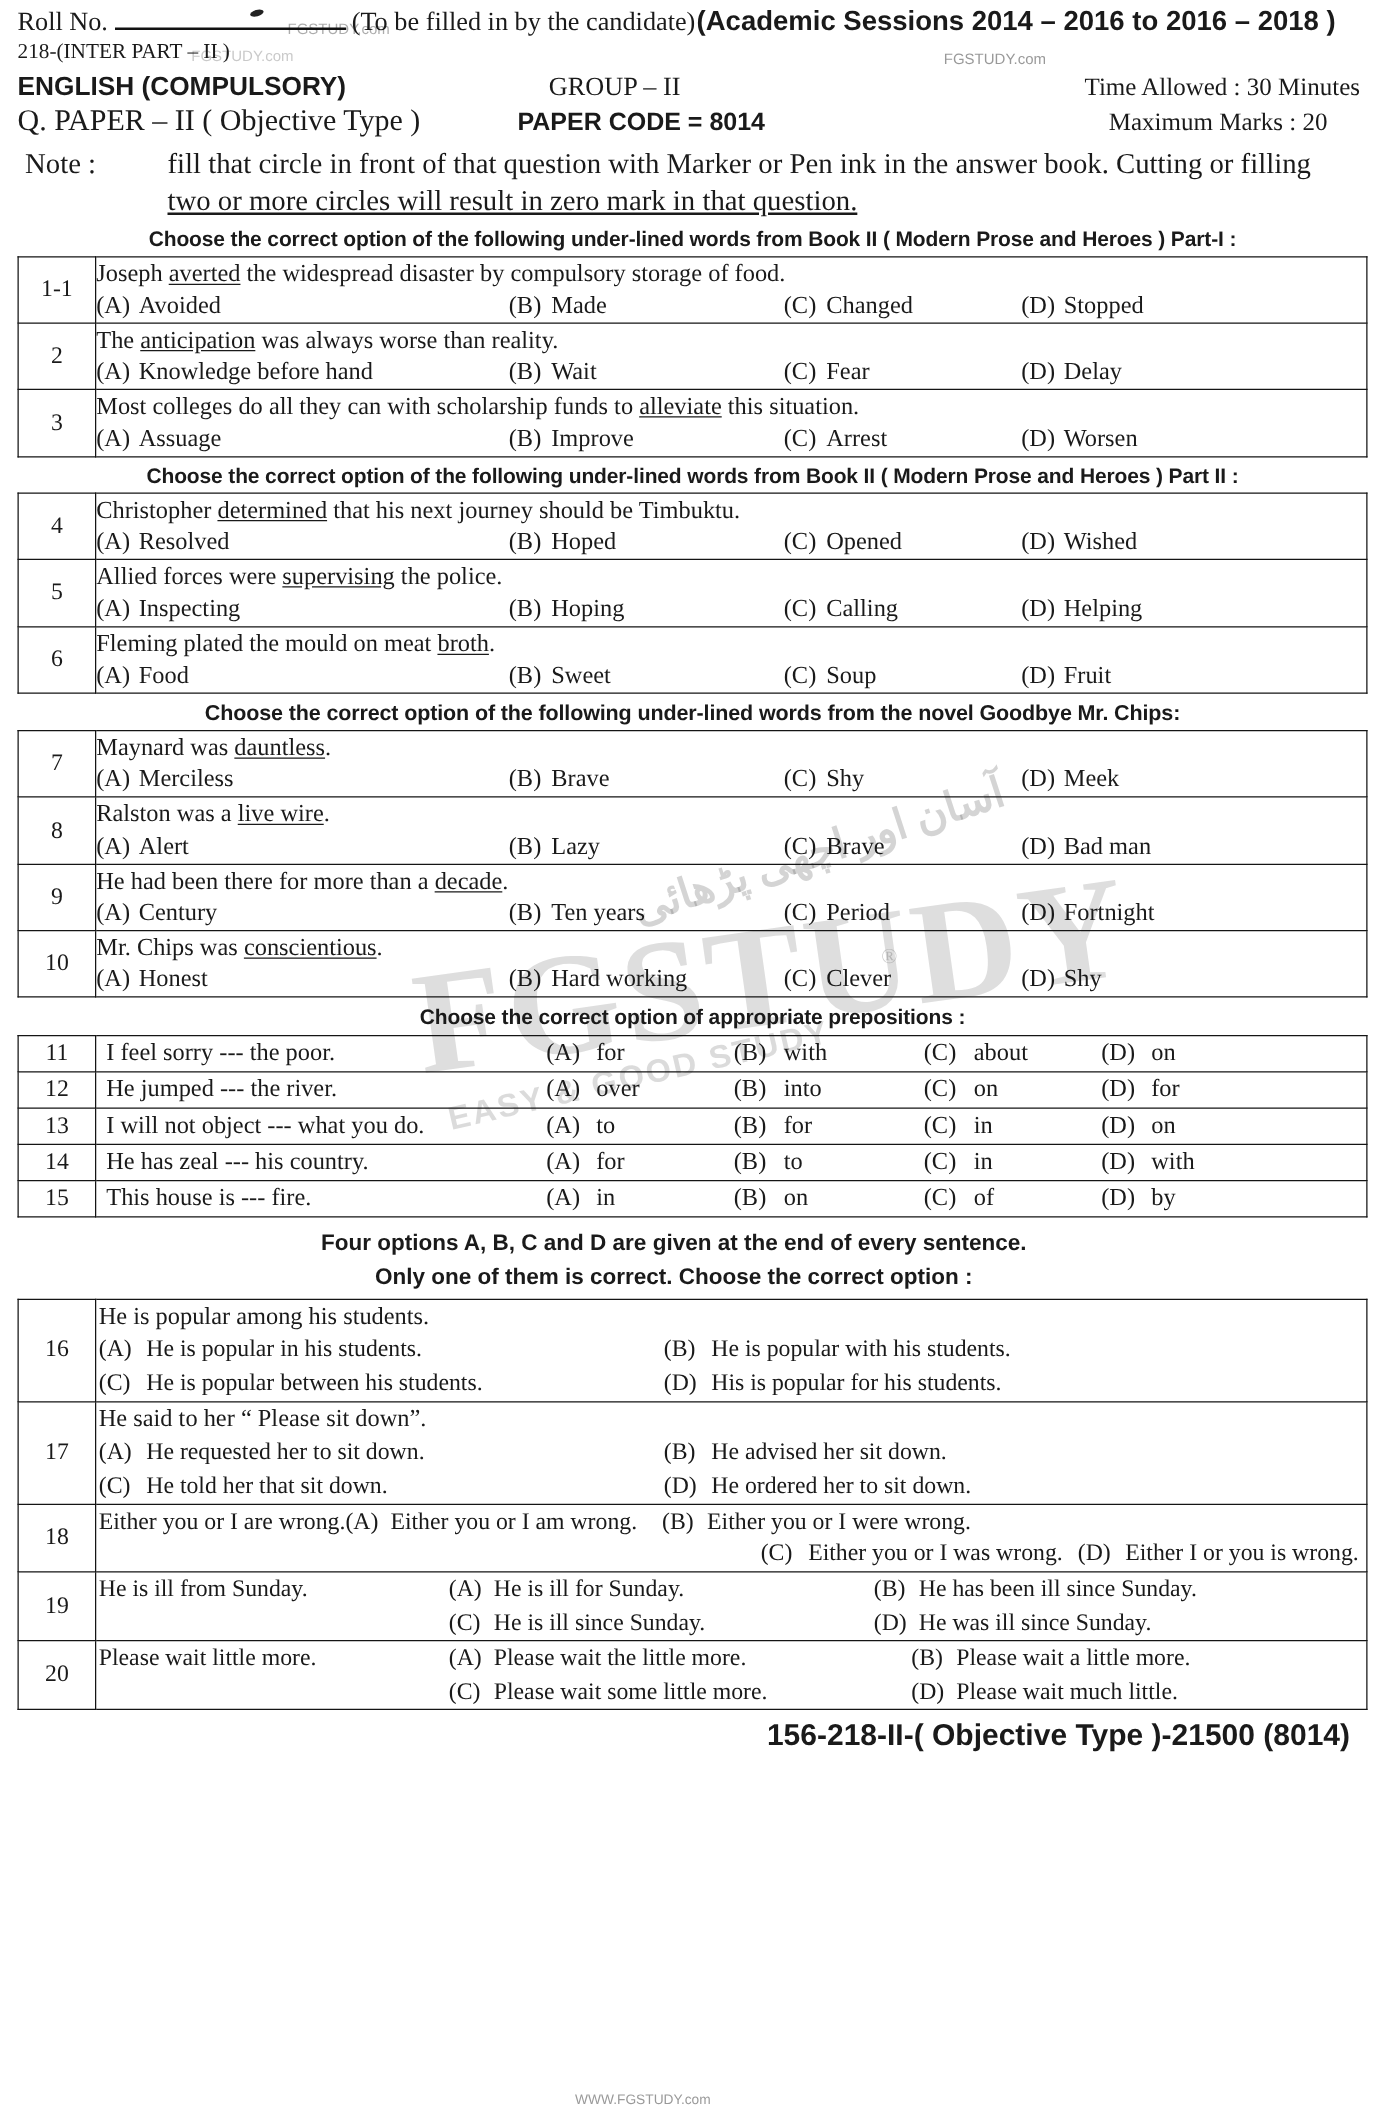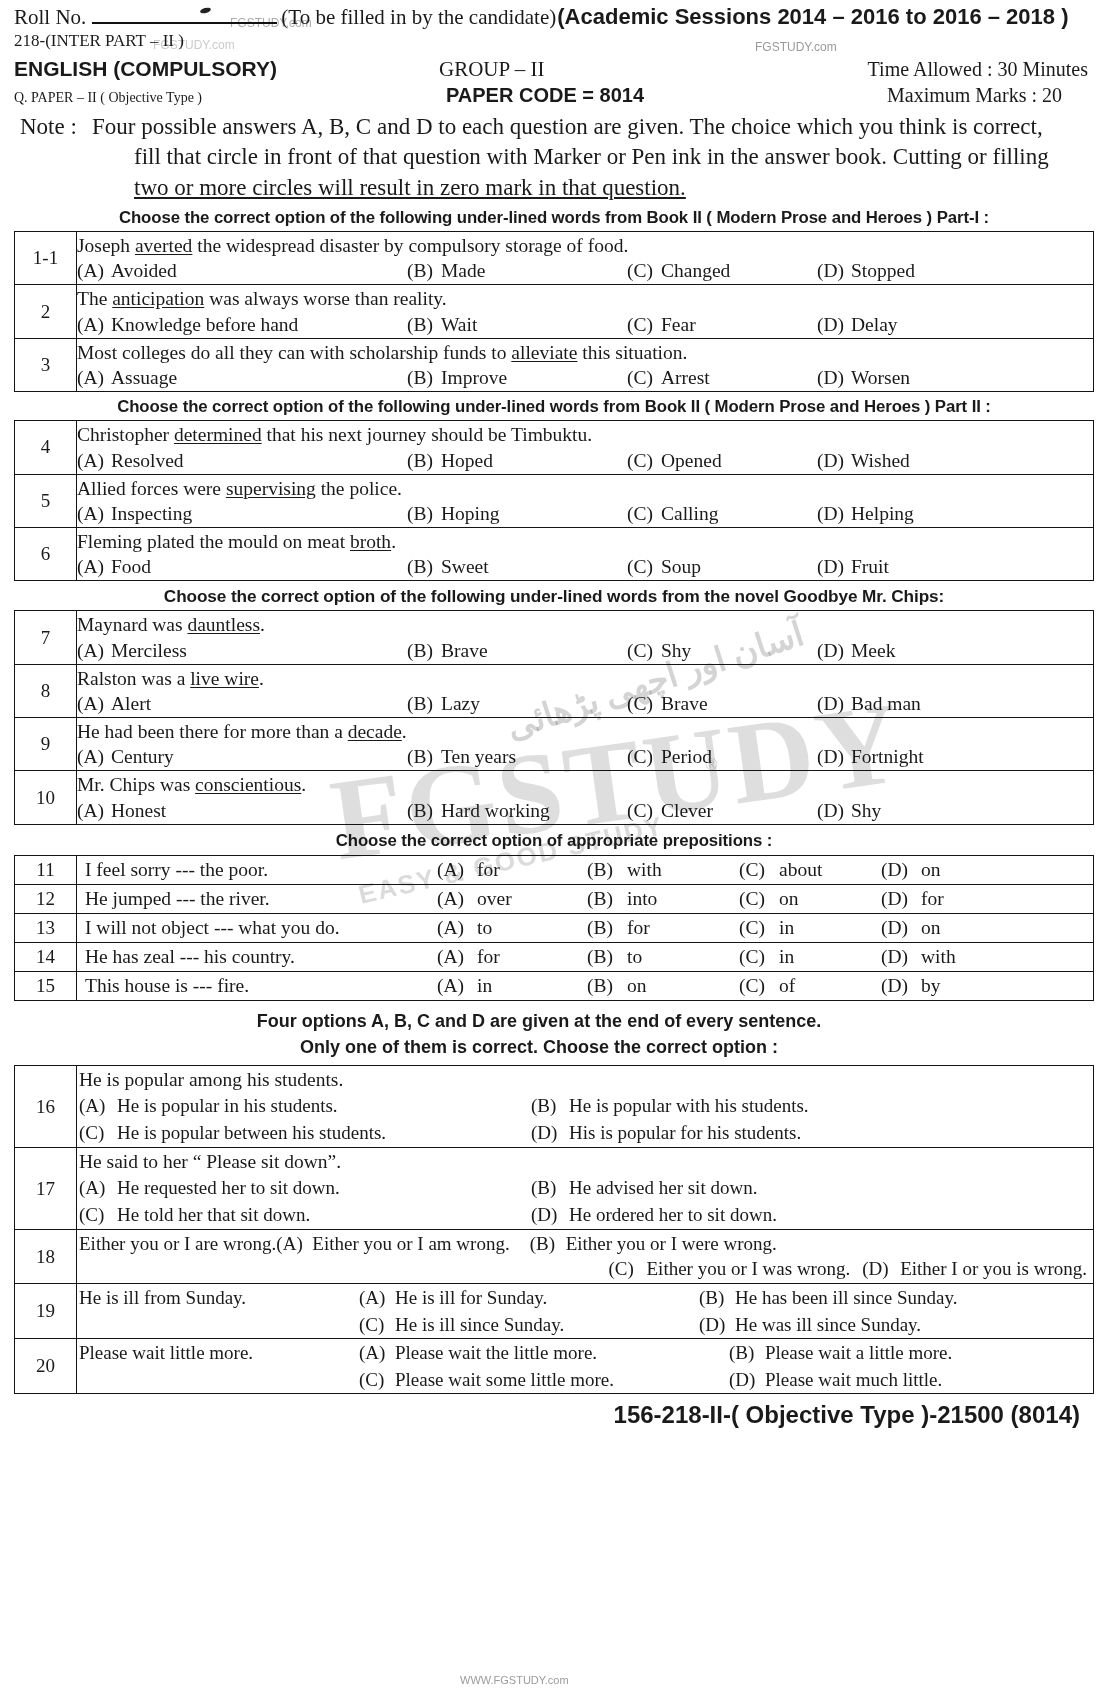--- a/index.html
+++ b/index.html
@@ -129,22 +129,22 @@
   }
   .h3-a { width: 330px; font-weight: 700; font-size: 21px; font-family:"Liberation Sans", sans-serif;}
   .h3-b { width: 300px; text-align: left; padding-left: 95px; font-size: 21px;}
   .h3-c { flex: 1; text-align: right; font-size: 20px; padding-right: 6px;}
   .hdr-row4 {
     display: flex;
     align-items: baseline;
     margin-top: 2px;
     font-size: 20px;
   }
-  .h4-a { width: 330px; font-size: 14px; }
-  .h4-b { width: 300px; text-align: right; padding-left: 38px; font-weight: 700; font-size: 20px; font-family:"Liberation Sans", sans-serif;}
+  .h4-a { width: 330px; font-size: 24px; }
+  .h4-b { width: 300px; text-align: center; padding-left: 38px; font-weight: 700; font-size: 20px; font-family:"Liberation Sans", sans-serif;}
   .h4-c { flex: 1; text-align: right; font-size: 20px; padding-right: 32px;}
 
   
   .note {
     margin-top: 5px;
     display: flex;
     font-size: 23px;
     line-height: 1.32;
   }
   .note-label { width: 78px; flex: none; padding-left: 6px;}
@@ -285,21 +285,20 @@
 
     <div class="hdr-row4">
       <span class="h4-a">Q. PAPER – II ( Objective Type )</span>
       <span class="h4-b">PAPER CODE  =  8014</span>
       <span class="h4-c">Maximum Marks :  20</span>
     </div>
 
     <div class="note">
       <div class="note-label">Note :</div>
       <div class="note-body">
-        <div class="l1">Four possible answers A, B, C and D to each question are given.  The choice which you think is correct,</div>
         <div class="l2">fill  that  circle  in front of that question with Marker  or  Pen ink in the answer book.   Cutting or filling</div>
         <div class="l3">two or more circles will result in  zero mark in that question.</div>
       </div>
     </div>
 
     <div class="sec-head">Choose the correct option of the following under-lined words from Book II ( Modern Prose and Heroes )  Part-I :</div>
     <table class="qt">
       <tbody>
           <tr>
         <td class="qnum">1-1</td>

